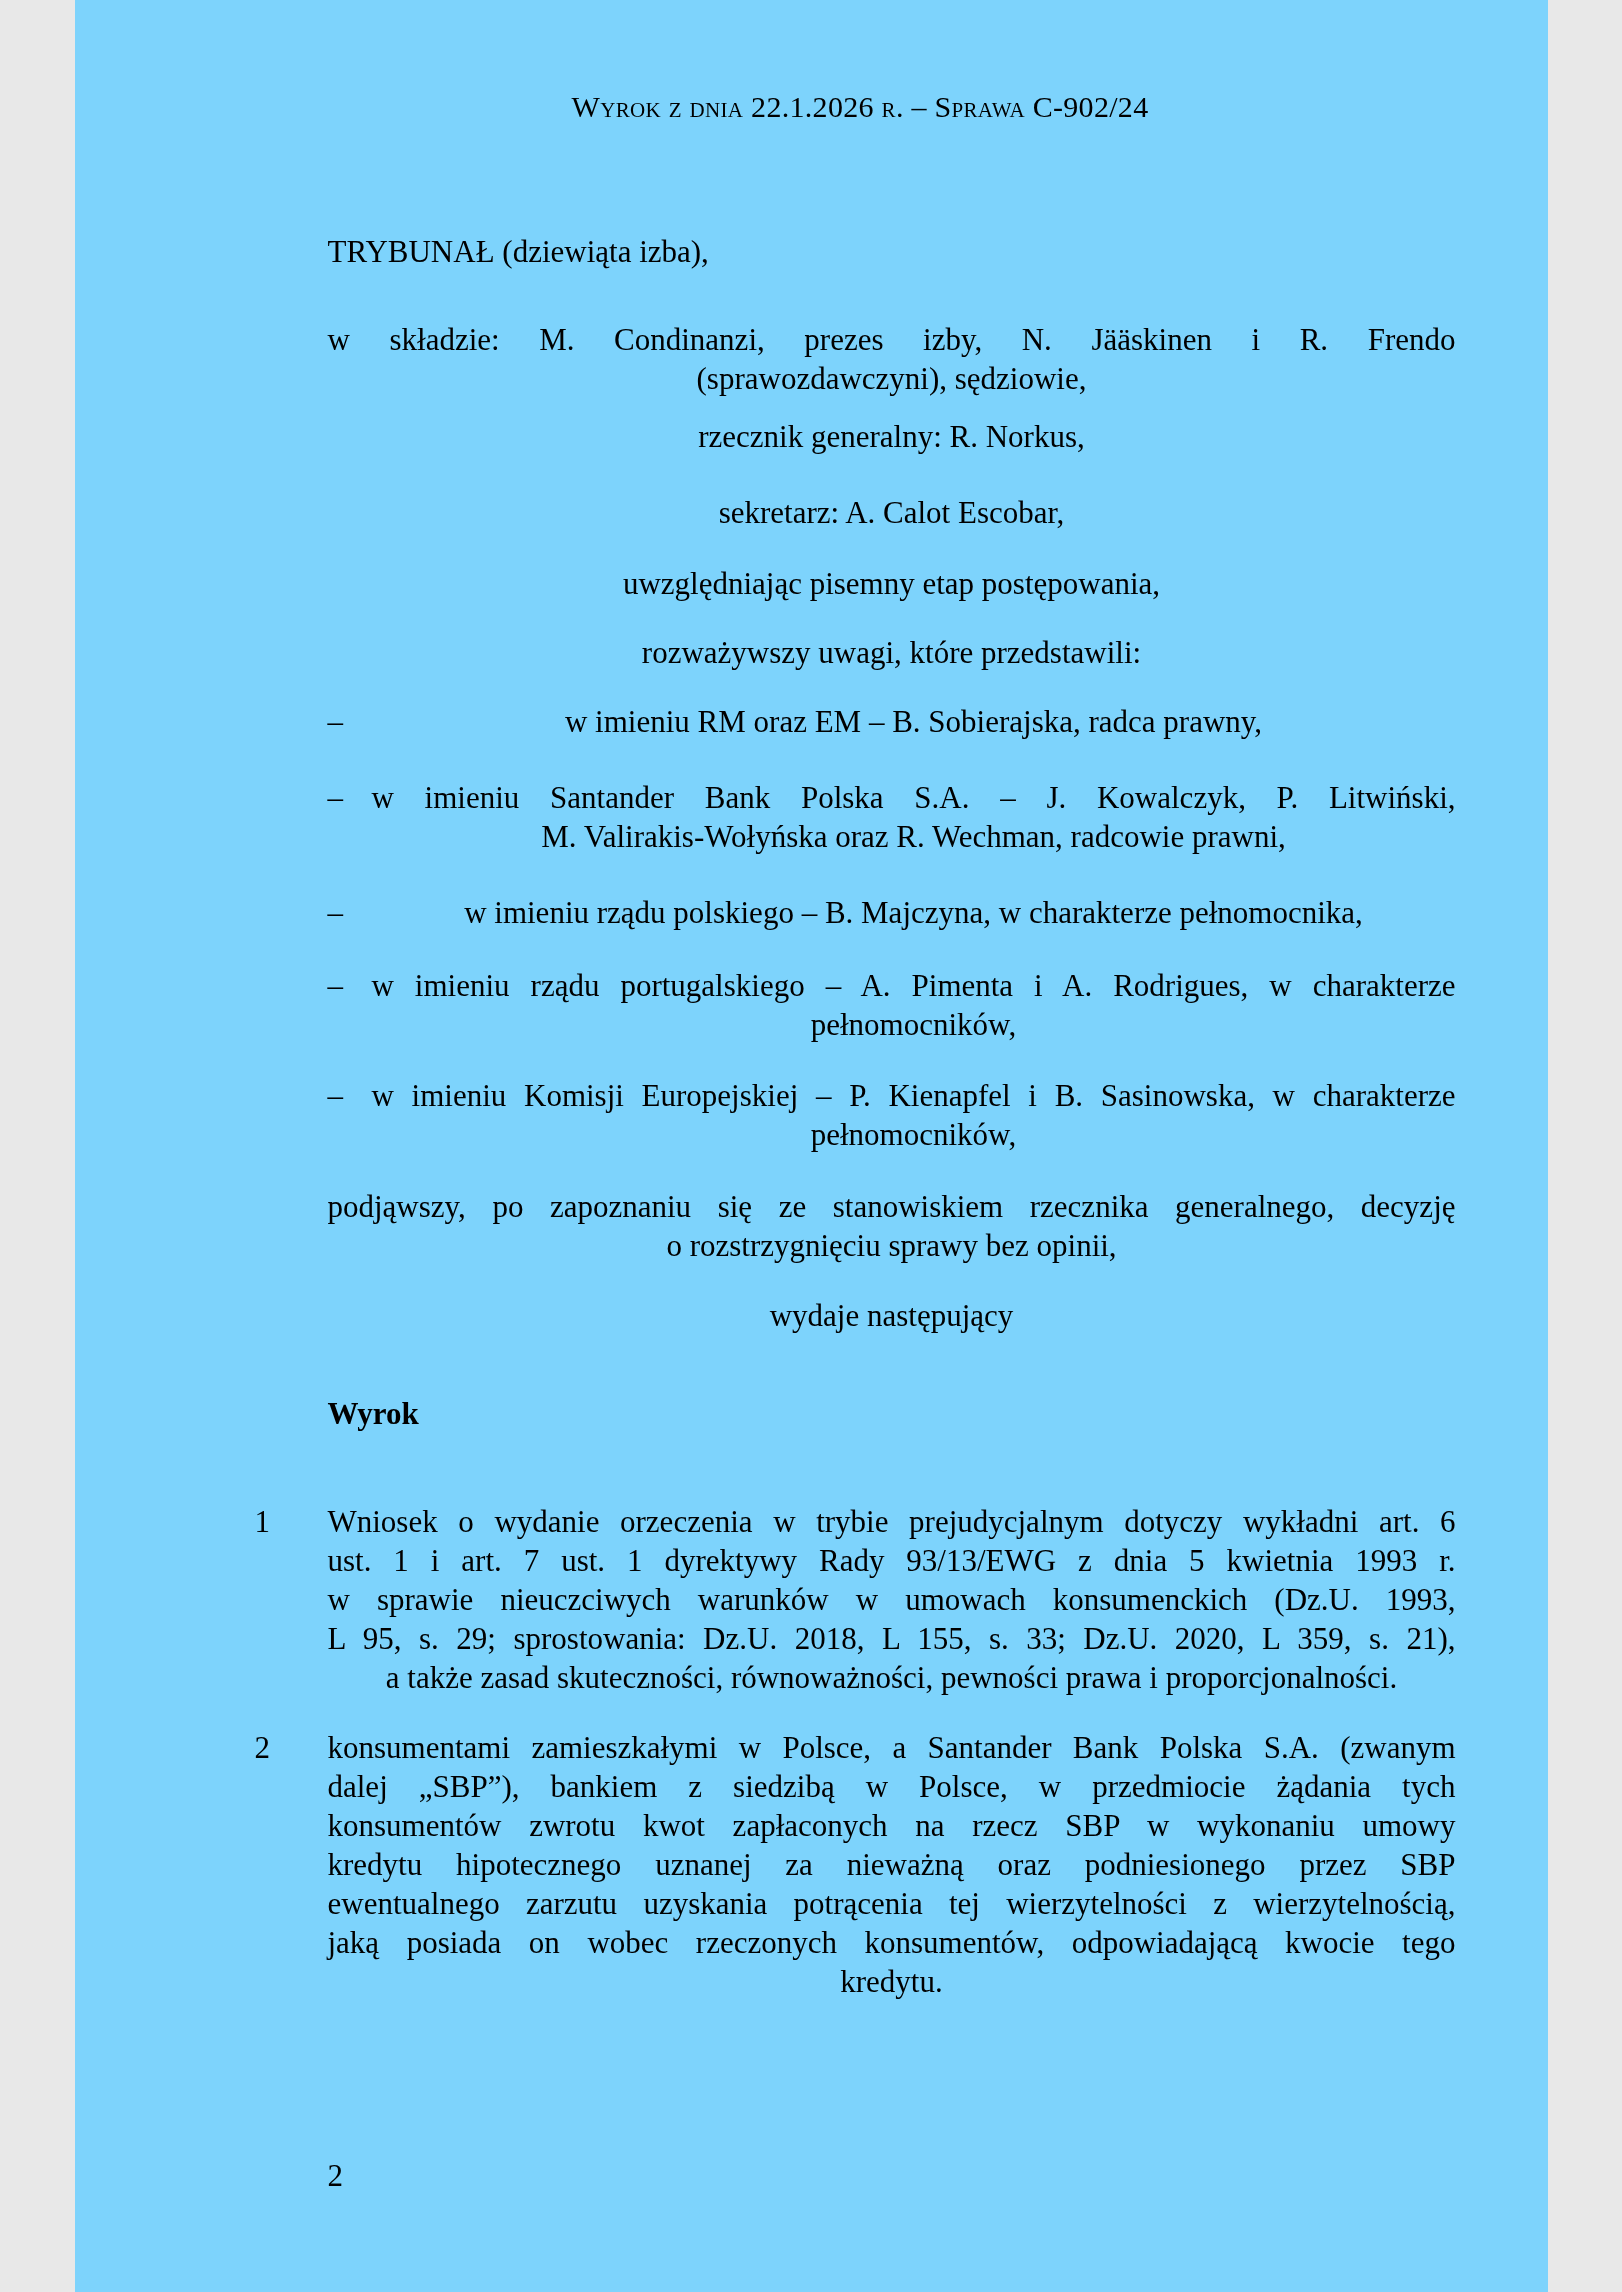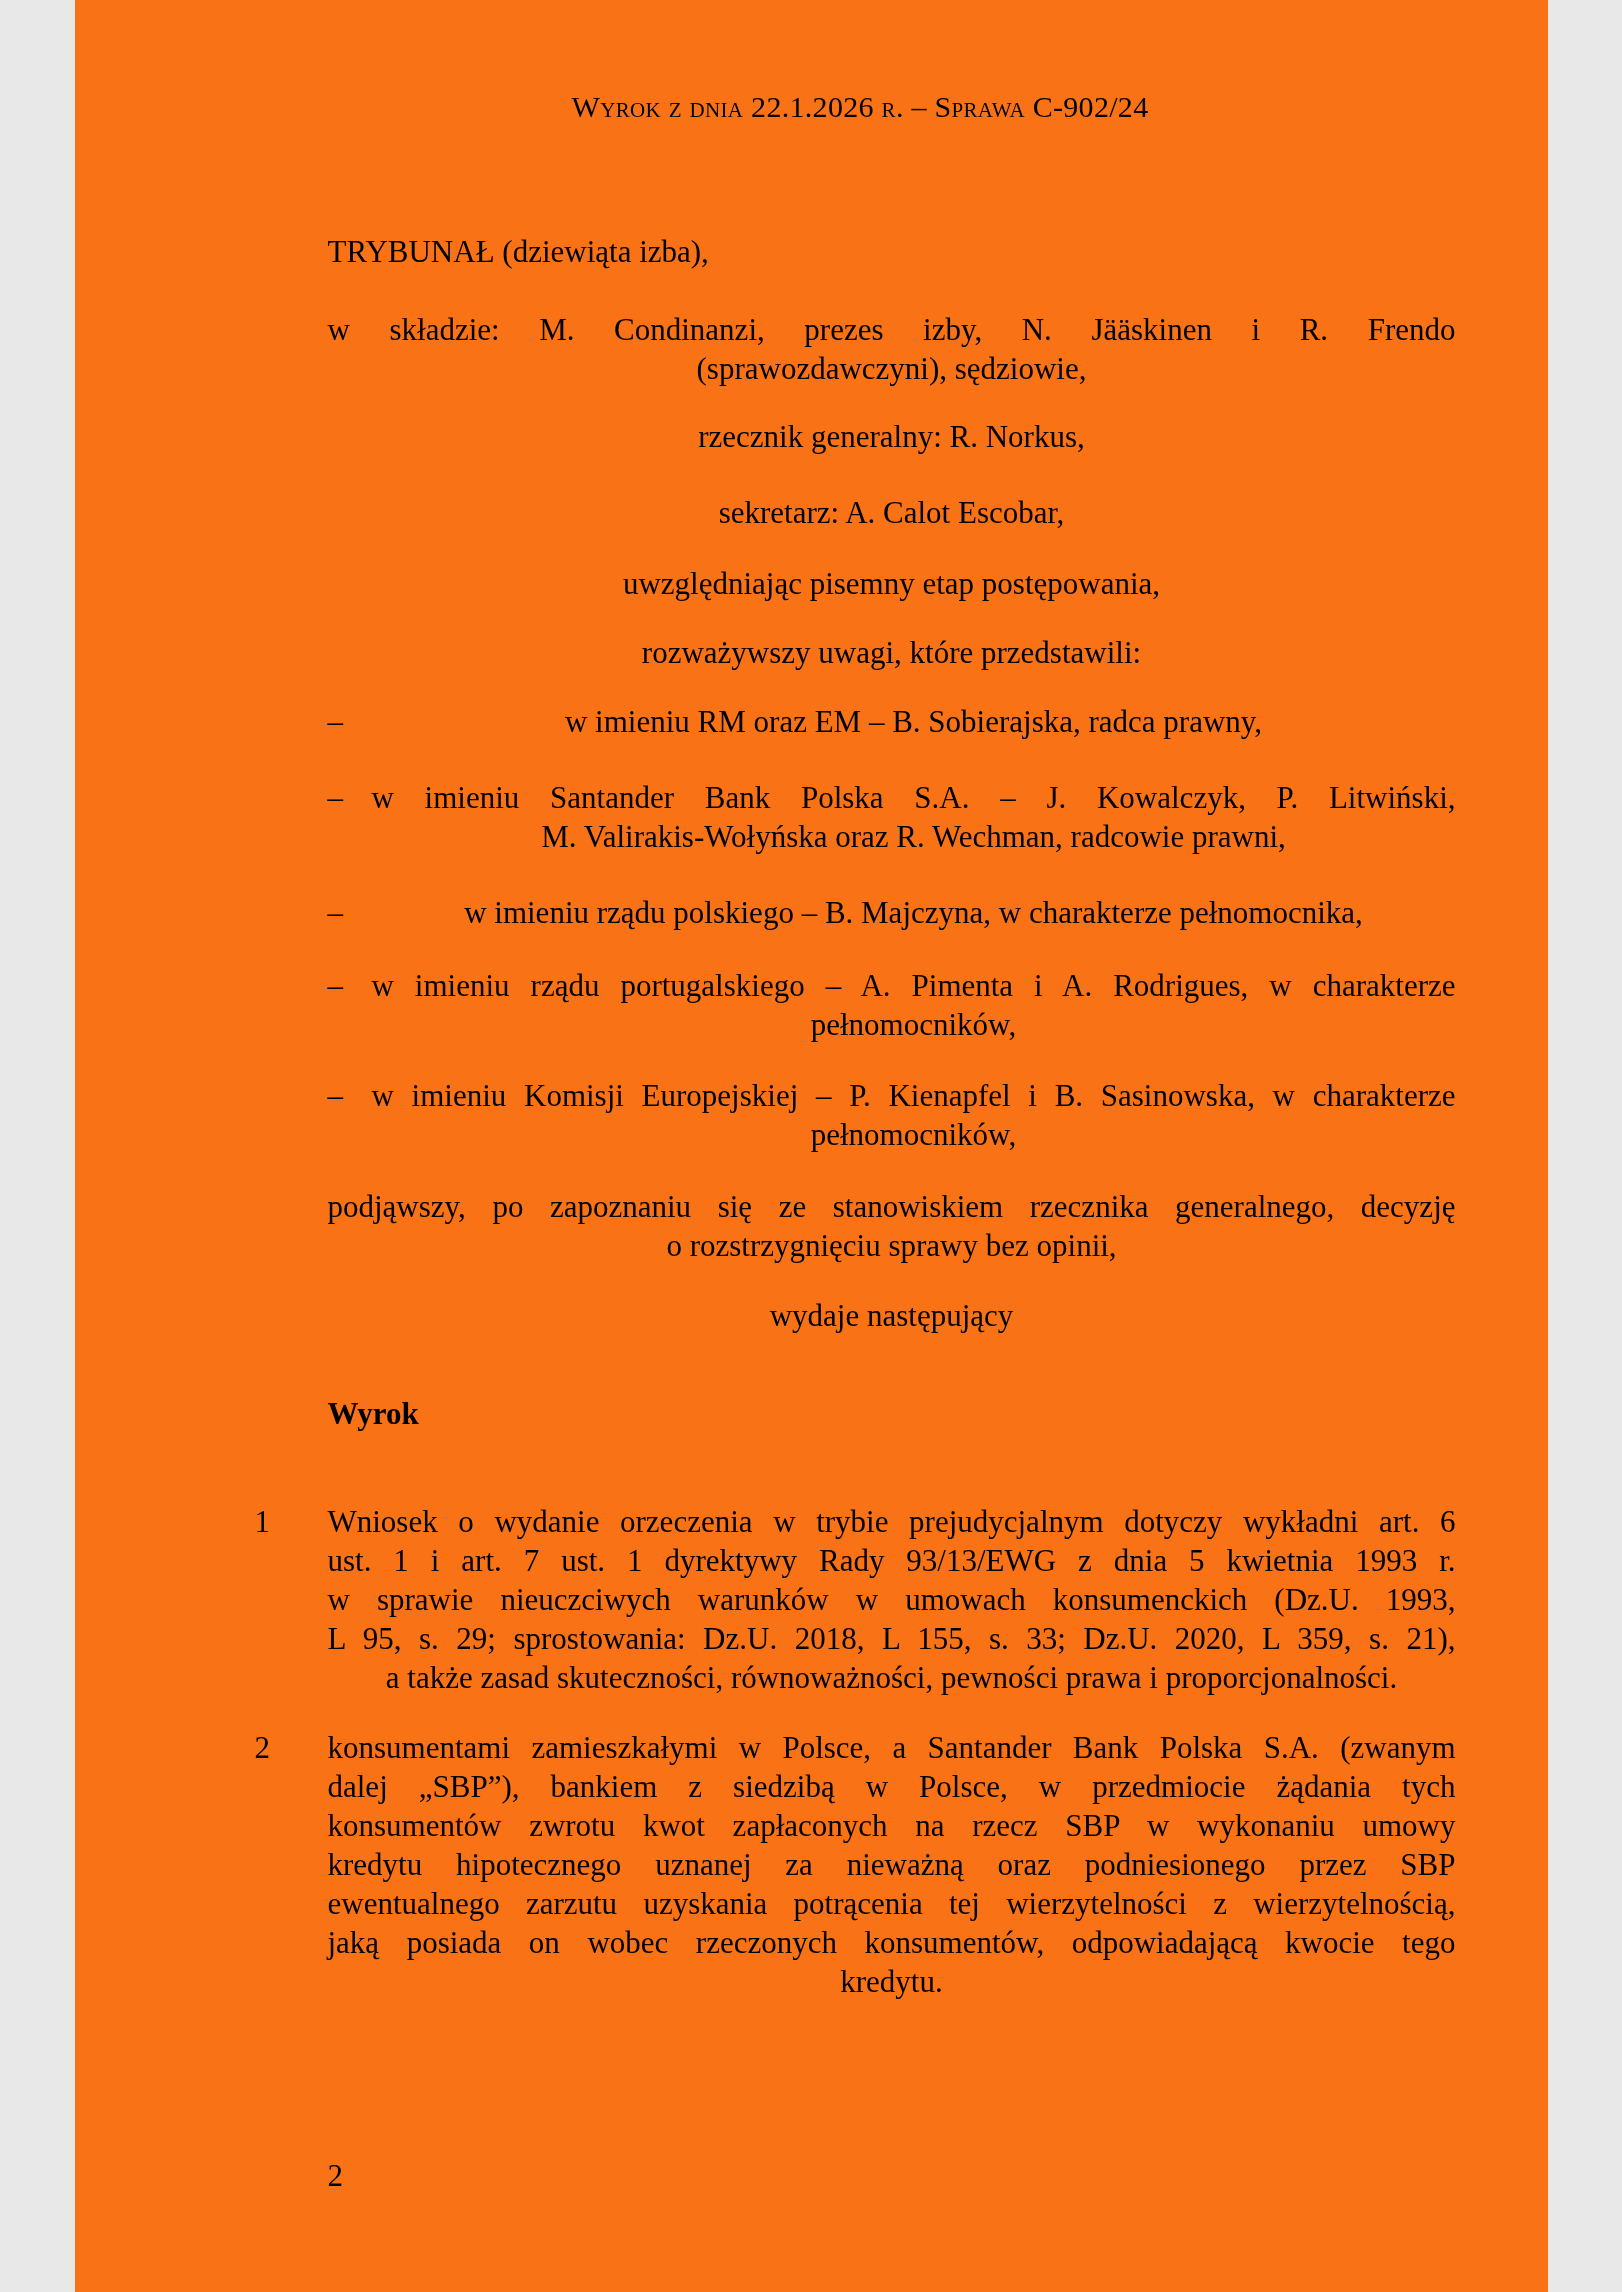--- a/index.html
+++ b/index.html
@@ -1,21 +1,21 @@
 <!DOCTYPE html>
 <html style="font-size:14.3px"><head>
 <meta charset="utf-8">
 <style>
   html, body { margin: 0; padding: 0; background: #e8e8e8; }
   .page {
     position: relative;
     width: 1473px;
     height: 2293px;
     margin: 0 auto;
-    background: #f97316;
+    background: #7dd3fc;
     color: #000000;
     font-family: "Liberation Serif", "DejaVu Serif", serif;
     font-size: 31px;
     overflow: hidden;
   }
   .blk {
     position: absolute;
     left: 253px;
     width: 1128px;
     line-height: 39px;
@@ -51,21 +51,21 @@
 </style>
 </head>
 <body>
 
 <div class="page">
 
   <div class="blk running-header" style="top:89px">Wyrok z dnia 22.1.2026 r. – Sprawa C-902/24</div>
 
   <div class="blk centered" style="top:232px">TRYBUNAŁ (dziewiąta izba),</div>
 
-  <div class="blk" style="top:310px">
+  <div class="blk" style="top:320px">
       <div class="ln j">w składzie: M. Condinanzi, prezes izby, N. Jääskinen i R. Frendo</div>
       <div class="ln">(sprawozdawczyni), sędziowie,</div>
     </div>
 
   <div class="blk" style="top:417px">
       <div class="ln">rzecznik generalny: R. Norkus,</div>
     </div>
 
   <div class="blk" style="top:493px">
       <div class="ln">sekretarz: A. Calot Escobar,</div>

